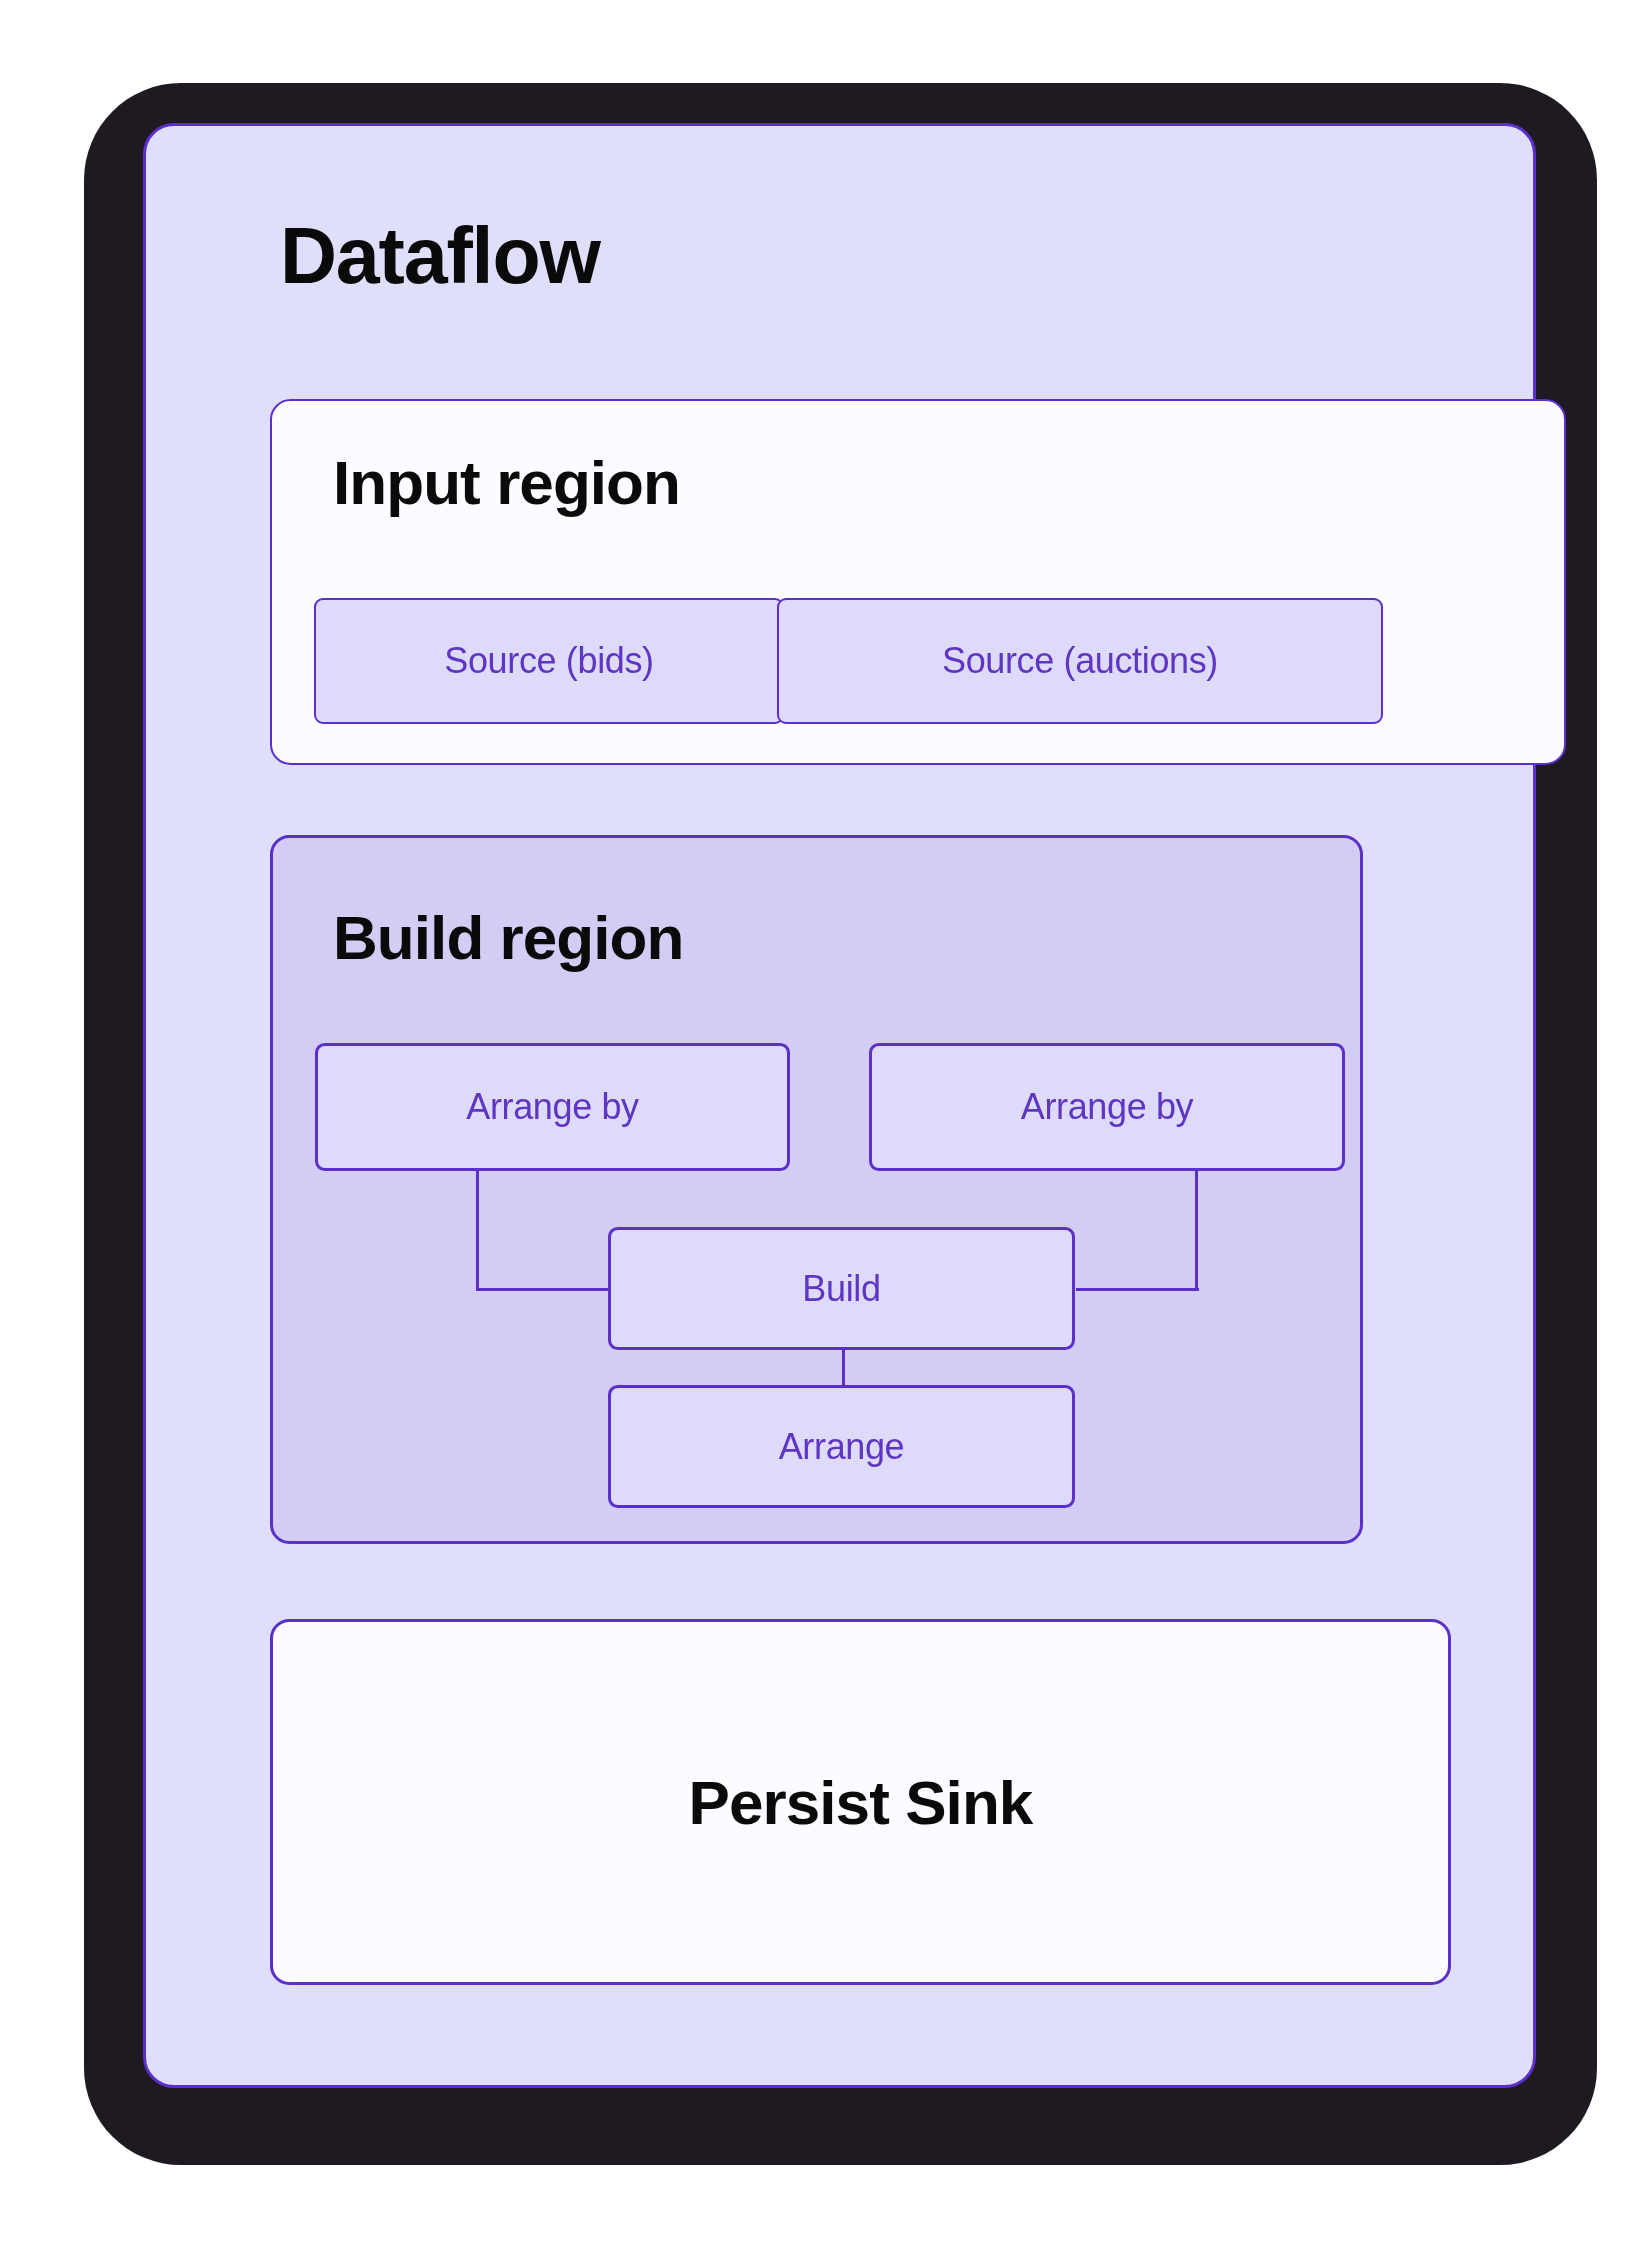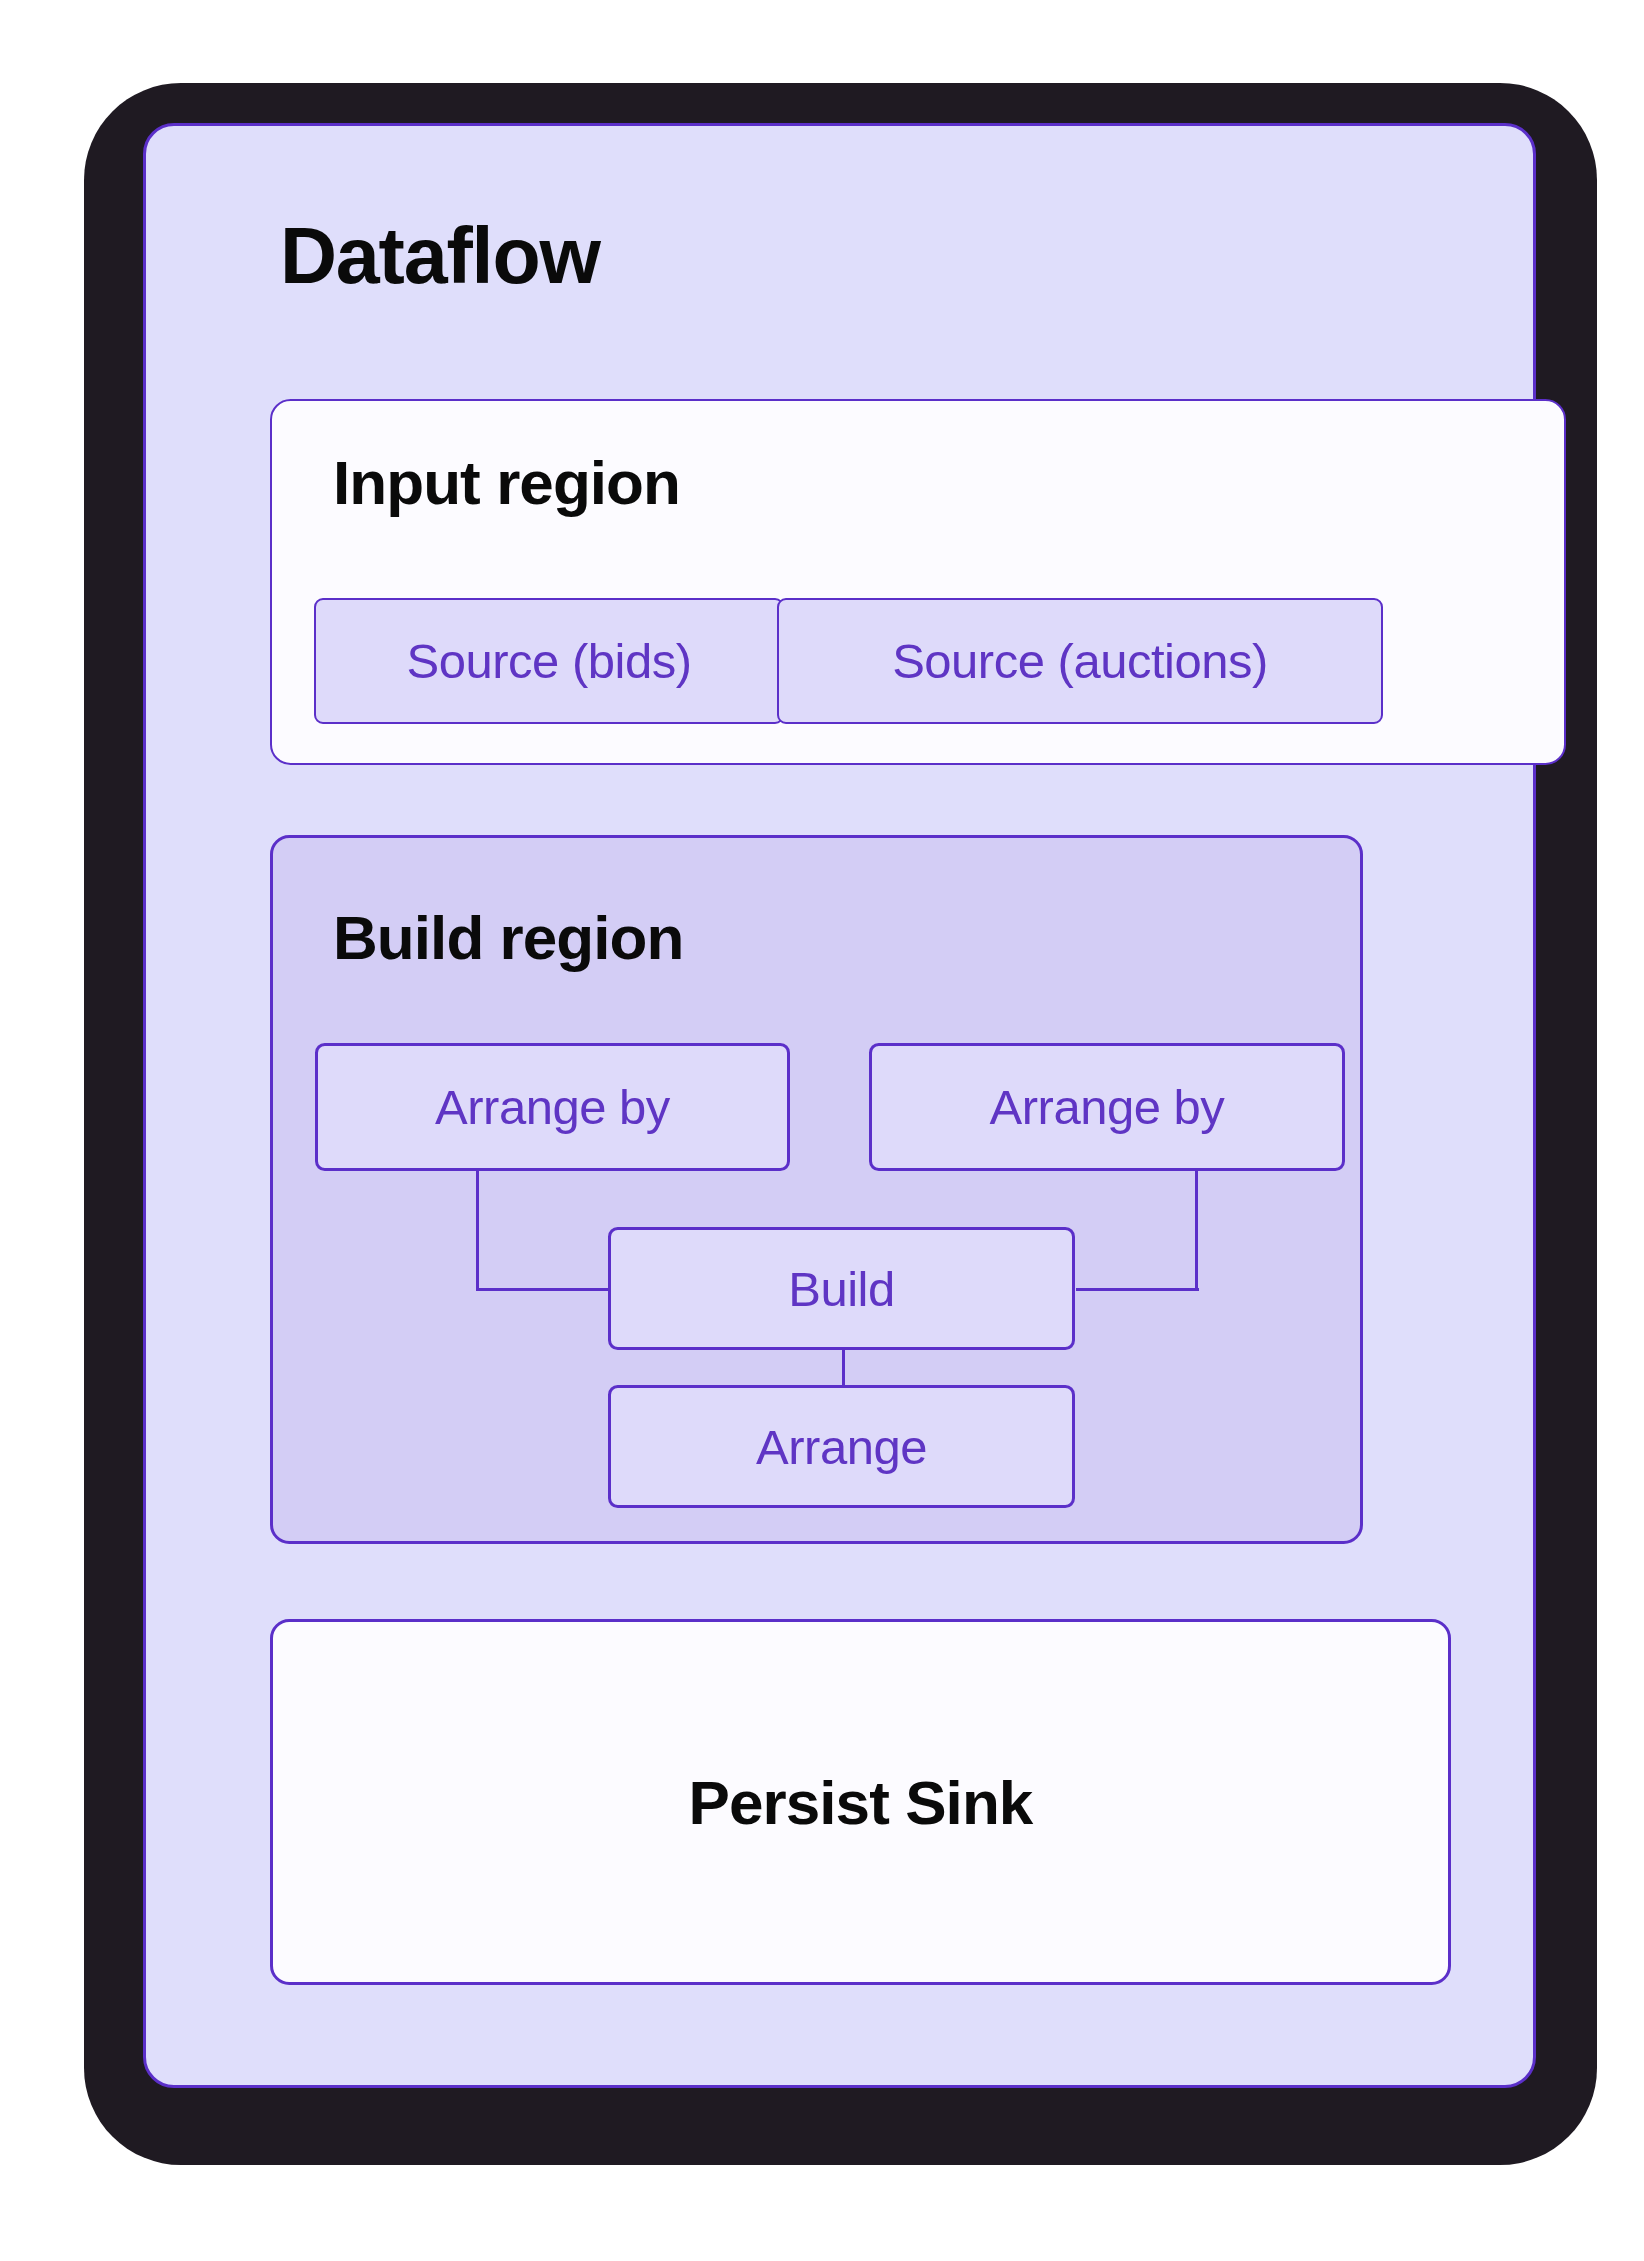--- a/index.html
+++ b/index.html
@@ -41,21 +41,21 @@
     letter-spacing:-0.015em;color:var(--text);white-space:nowrap;
   }
   .input-region{
     left:124px;top:273px;width:1296px;height:366px;
     background:var(--card_bg);border-width:2.6px;border-radius:20.6px;
   }
   .input-region h2{left:61px;top:46px;}
   .node{
     position:absolute;display:flex;align-items:center;justify-content:center;
     background:var(--node_bg);border:2.6px solid var(--accent);border-radius:9px;
-    font-size:49px;font-weight:500;letter-spacing:-0.01em;color:var(--node_text);
+    font-size:36px;font-weight:500;letter-spacing:-0.01em;color:var(--node_text);
     white-space:nowrap;
   }
   .src-bids{left:42px;top:197px;width:470px;height:126px;}
   .src-auctions{left:505px;top:197px;width:606px;height:126px;}
   .build-region{
     left:124px;top:709px;width:1093px;height:709px;
     background:var(--build_bg);border-radius:19.3px;
   }
   .build-region h2{left:60px;top:64px;}
   .build-region .node{border-width:3.2px;border-radius:9.7px;background:var(--node_bg);}

